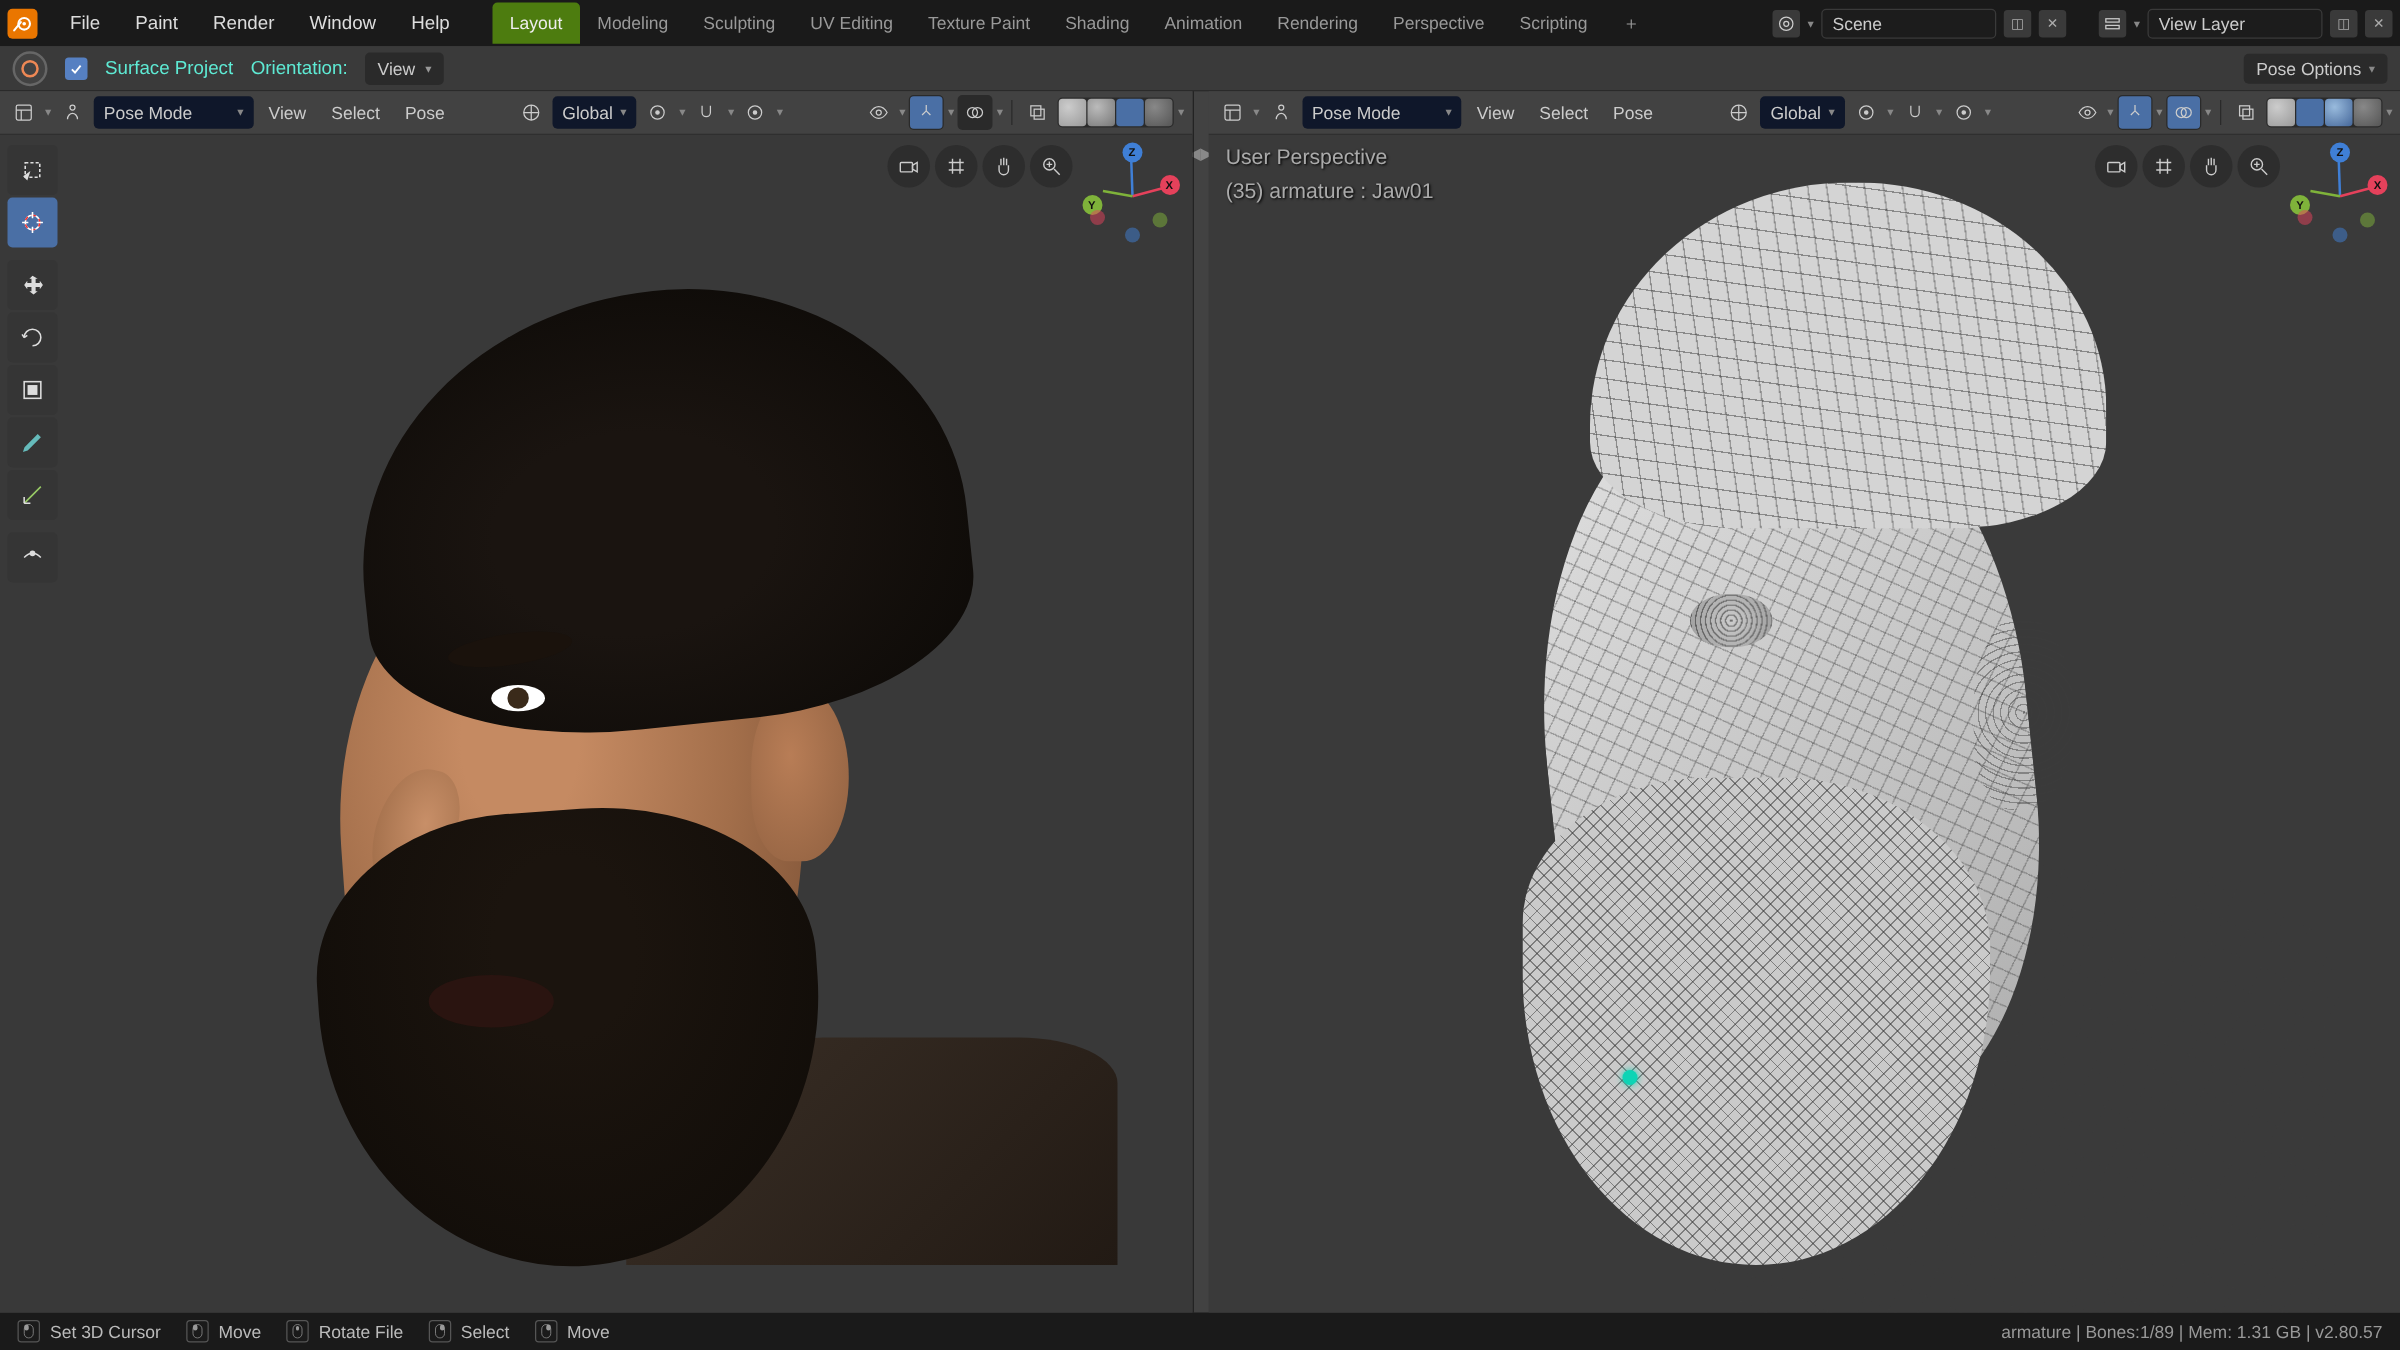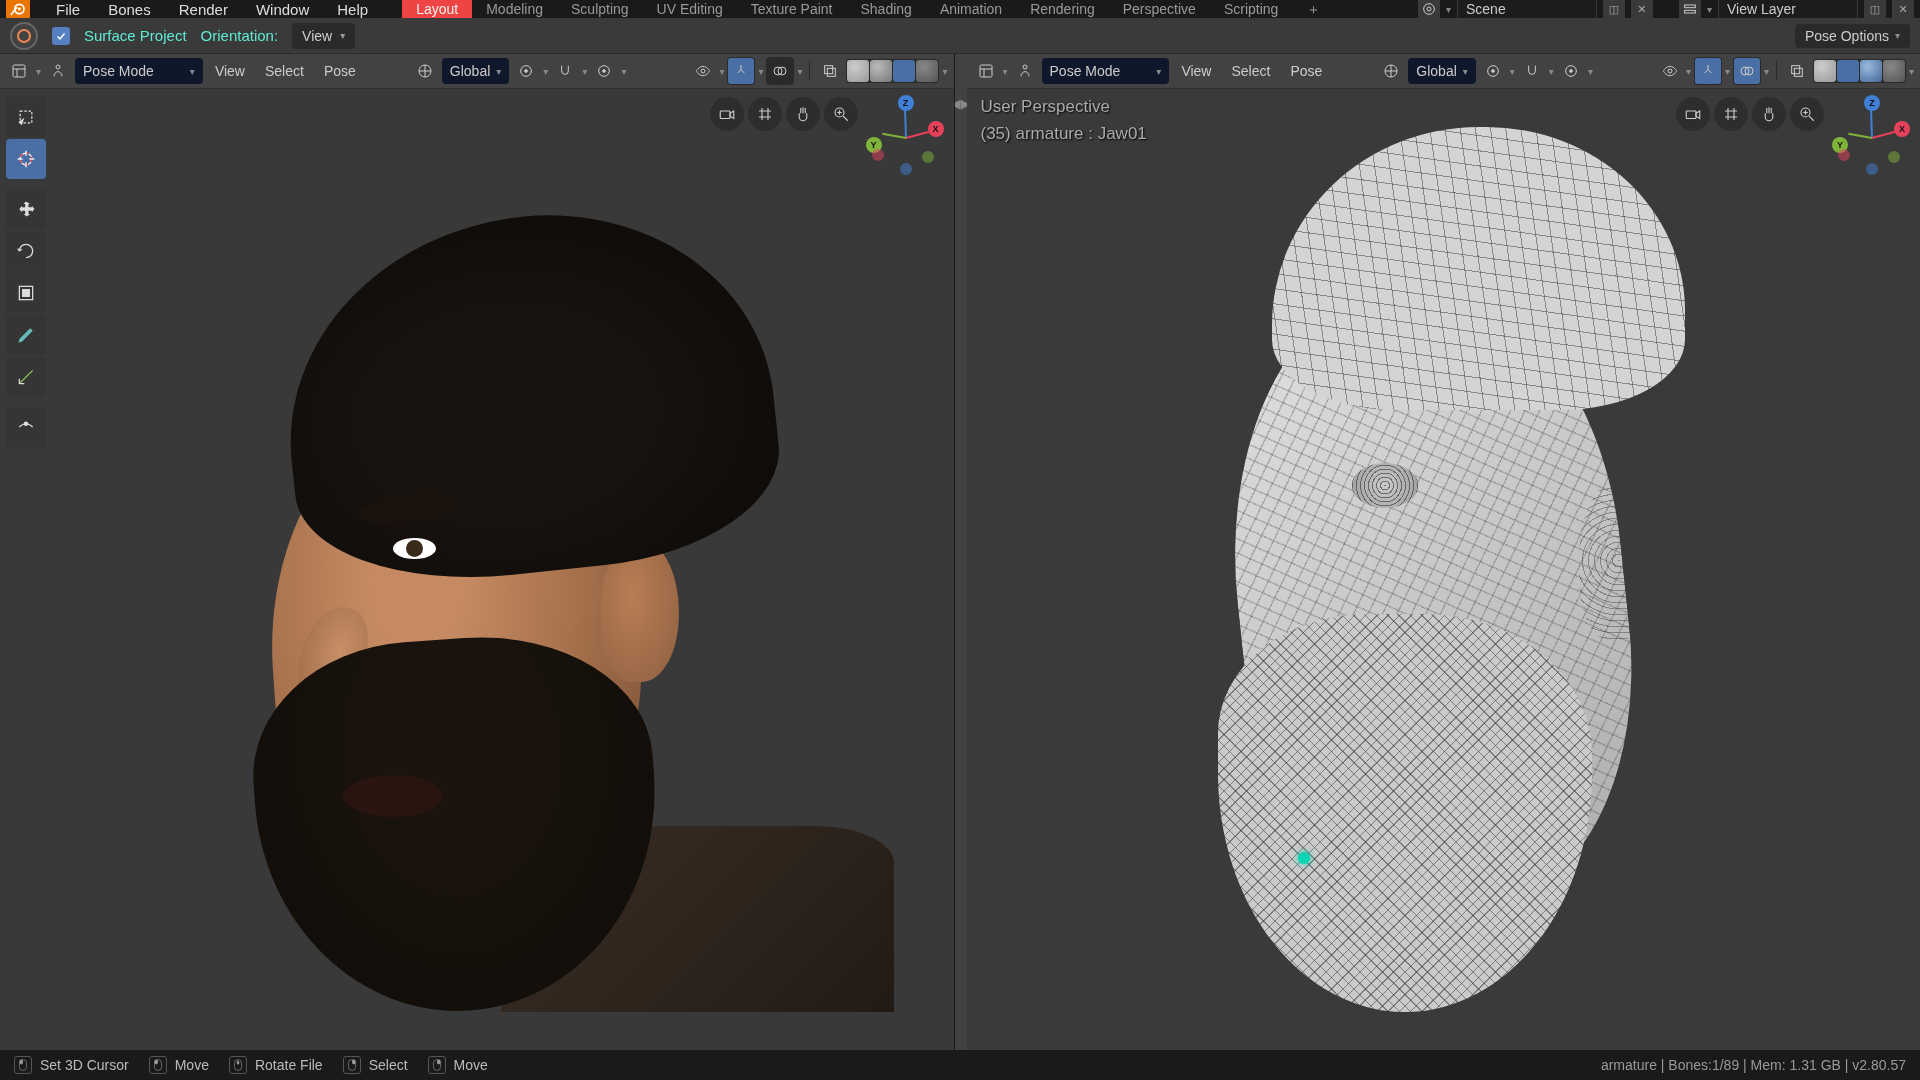--- a/index.html
+++ b/index.html
@@ -1,25 +1,25 @@
 <!DOCTYPE html>
 <html><head>
 <meta charset="utf-8">
 <style>
 * { margin: 0; padding: 0; box-sizing: border-box; font-family: sans-serif; user-select: none; }
 body { width: 1920px; height: 1080px; background: #424242; color: #ccc; font-size: 14px; overflow: hidden; display: flex; flex-direction: column; }
 
 
-.top-menu { background: #1a1a1a; height: 18px; display: flex; align-items: center; padding: 0 6px; }
+.top-menu { background: #1a1a1a; height: 37px; display: flex; align-items: center; padding: 0 6px; }
 .top-menu .logo { width: 24px; height: 24px; background: #ea7600; border-radius: 4px; margin-right: 12px; display:flex;align-items:center;justify-content:center;}
 .top-menu .logo svg { width:16px;height:16px;fill:#fff;}
 .menu-item { padding: 0 14px; font-size: 15px; cursor: pointer; line-height: 33px; color:#ddd; }
 .workspace-tabs { display: flex; margin-left: 20px; }
 .workspace-tab { padding: 0 14px; font-size: 14px; line-height: 33px; cursor: pointer; color: #999; border-top-left-radius: 4px; border-top-right-radius: 4px; }
-.workspace-tab.active { background: #ef4444; color: #eee; }
+.workspace-tab.active { background: #4d7c0f; color: #eee; }
 .workspace-tab.add { color: #999; }
 .top-right { margin-left: auto; display: flex; align-items: center; gap: 6px; }
 .scene-input { background: #1c1c1c; border: 1px solid #3a3a3a; border-radius: 4px; height: 24px; padding: 0 8px; color: #ccc; font-size: 14px; width: 140px; display:flex;align-items:center; }
 .icon-btn-sm { width: 22px; height: 22px; background: #3a3a3a; border-radius: 3px; display:flex;align-items:center;justify-content:center;cursor:pointer; font-size:11px;color:#aaa;}
 
 
 .sec-bar { background: #3a3a3a; height: 36px; display: flex; align-items: center; padding: 0 10px; border-bottom: 1px solid #2a2a2a; gap: 14px; }
 .sec-bar .round-icon { width:28px;height:28px;border-radius:50%;background:#424242;display:flex;align-items:center;justify-content:center;border:2px solid #666;}
 .sec-bar .round-icon .inner{width:14px;height:14px;border-radius:50%;border:2px solid #e85;}
 .checkbox { width: 18px; height: 18px; background: #5680c2; border-radius: 3px; display:flex;align-items:center;justify-content:center; }
@@ -129,21 +129,21 @@
 
 <div class="top-menu">
   <div class="logo">
     <svg viewBox="0 0 24 24">
         <circle cx="14" cy="12" r="7" fill="none" stroke="#fff" stroke-width="2.5"></circle>
         <circle cx="14" cy="12" r="2.2" fill="#fff"></circle>
         <line x1="2" y1="20" x2="10" y2="10" stroke="#fff" stroke-width="2.5" stroke-linecap="round"></line>
       </svg>
   </div>
   <div class="menu-item">File</div>
-  <div class="menu-item">Bones</div>
+  <div class="menu-item">Paint</div>
   <div class="menu-item">Render</div>
   <div class="menu-item">Window</div>
   <div class="menu-item">Help</div>
 
   <div class="workspace-tabs">
     <div class="workspace-tab active">Layout</div>
     <div class="workspace-tab">Modeling</div>
     <div class="workspace-tab">Sculpting</div>
     <div class="workspace-tab">UV Editing</div>
     <div class="workspace-tab">Texture Paint</div>

